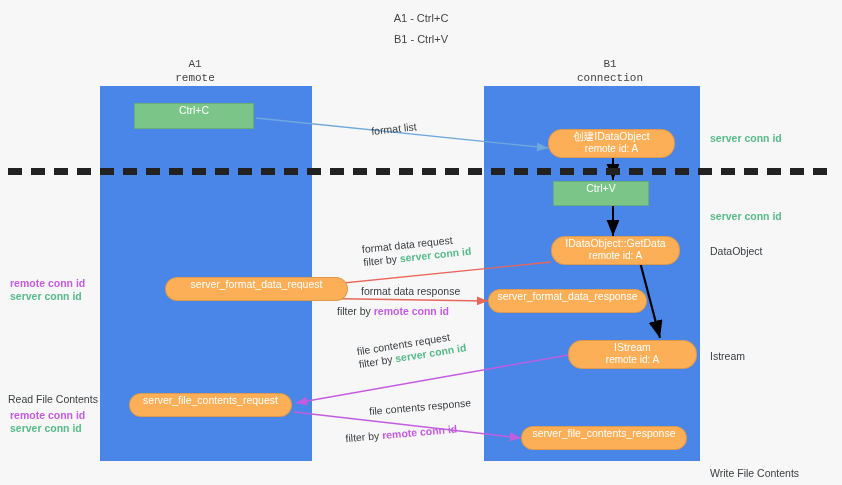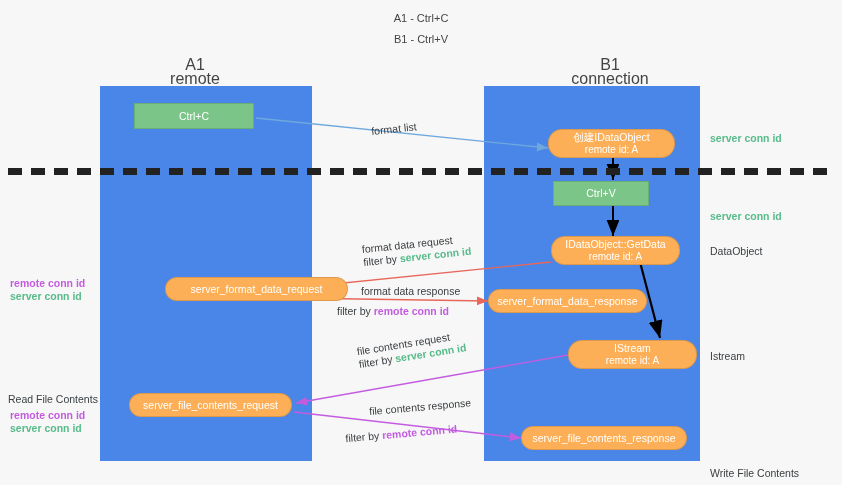--- a/index.html
+++ b/index.html
@@ -12,29 +12,29 @@
   #stage{position:absolute;left:0;top:0;width:842px;height:485px;}
   .abs{position:absolute;}
 
   
   #title{
     left:0;top:8px;width:842px;text-align:center;
     font-size:11px;line-height:21px;color:#444;
   }
 
   
-  .col-head{font-size:16px;line-height:13.5px;text-align:center;color:#444;}
+  .col-head{font-size:11px;line-height:13.5px;text-align:center;color:#444;font-family:Liberation Mono, monospace;}
 
   
   .lane{background:#4a86e8;}
 
   
   .node{
     box-sizing:border-box;
-    display:flex;flex-direction:column;align-items:center;justify-content:center;
+    display:flex;flex-direction:column;align-items:center;justify-content:flex-start;
     color:#fff;font-size:10.5px;line-height:12.5px;text-align:center;
     border:1px solid rgba(0,0,0,.12);
   }
   .node.green{background:#76c893;background:#7ac587;}
   .node.orange{background:#fbab4e;background:#fcaf57;border-radius:14px;}
   .node .l2{font-size:10px;}
 
   
   .ann{font-size:10.5px;line-height:13px;color:#3c4043;white-space:nowrap;}
   .ann.rot{transform-origin:left bottom;}

